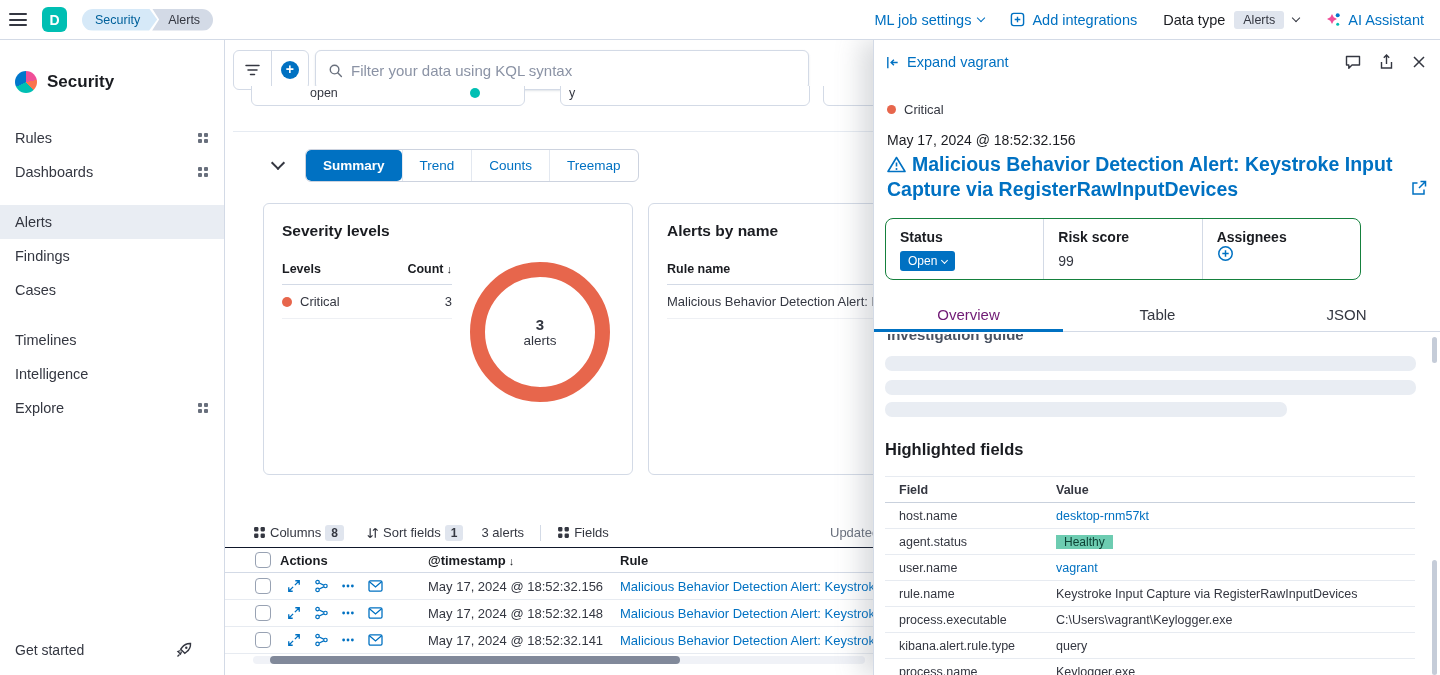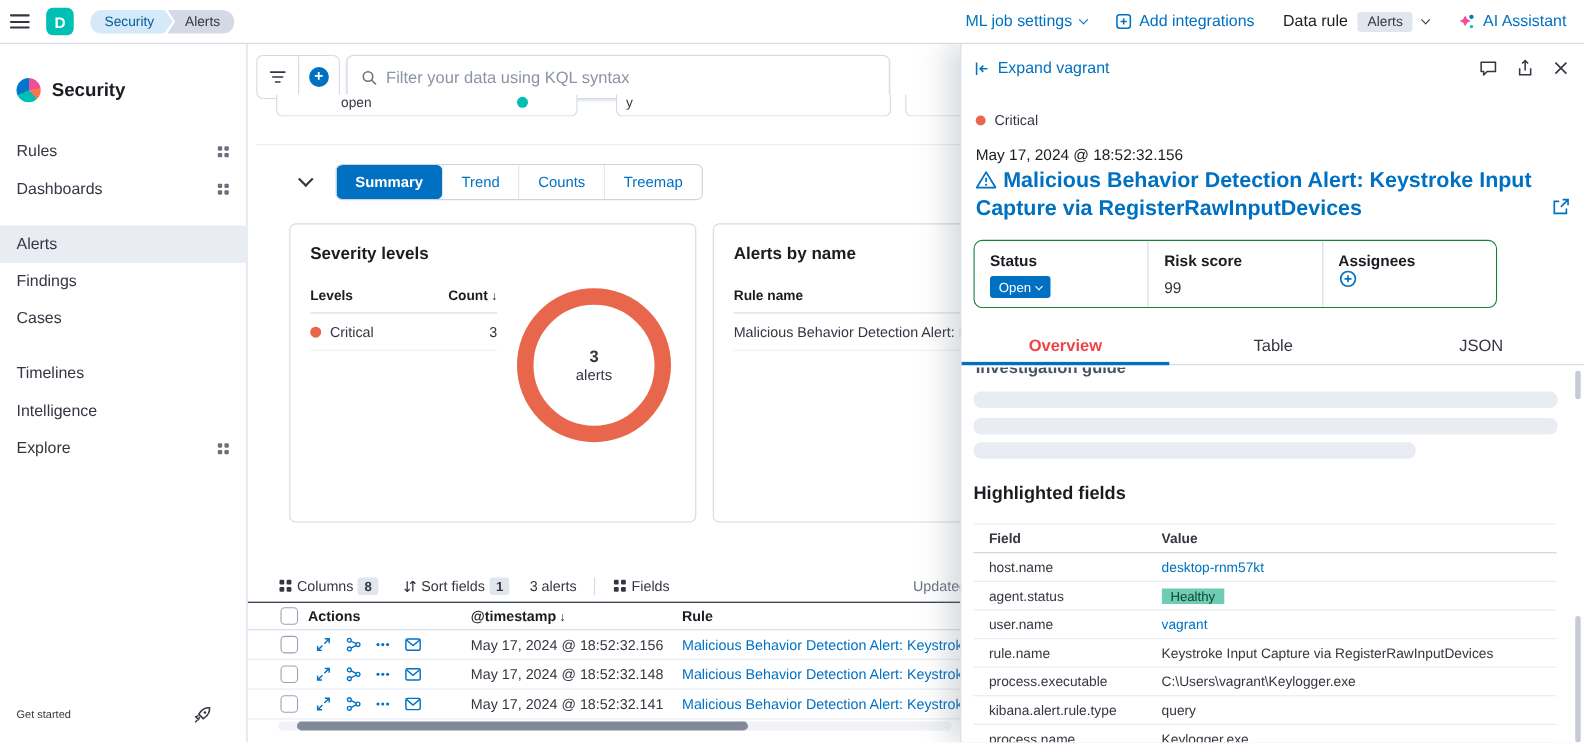--- a/index.html
+++ b/index.html
@@ -24,21 +24,21 @@
 
 
 .sidebar{position:absolute;top:40px;left:0;width:225px;height:635px;background:#fff;border-right:1px solid #d3dae6;padding-top:30px;z-index:10}
 .brand{display:flex;align-items:center;gap:10px;padding:0 15px;height:24px;margin-bottom:27px}
 .brand-logo{width:22px;height:22px;border-radius:50%;background:conic-gradient(#f04e98 0 22%,#fa744e 22% 38%,#00bfb3 38% 68%,#0077cc 68% 100%)}
 .brand-name{font-size:17px;font-weight:700;color:#1a1c21}
 .nav-item{height:34px;display:flex;align-items:center;justify-content:space-between;padding:0 15px;font-size:14.5px;color:#343741;cursor:pointer}
 .nav-item.active{background:#e9edf3}
 .nav-item.gap{margin-bottom:16px}
 .grid-ic{color:#343741}
-.get-started{position:absolute;bottom:8px;left:0;width:225px;height:34px;display:flex;align-items:center;justify-content:space-between;padding:0 33px 0 15px;font-size:10px;color:#343741;cursor:pointer}
+.get-started{position:absolute;bottom:8px;left:0;width:225px;height:34px;display:flex;align-items:center;justify-content:space-between;padding:0 33px 0 15px;font-size:14px;color:#343741;cursor:pointer}
 
 
 .main{position:absolute;top:40px;left:225px;width:1215px;height:635px;background:#fff}
 .btn-group{position:absolute;top:10px;left:8px;width:76px;height:40px;border:1px solid #d3dae6;border-radius:6px;background:#fff;display:flex;overflow:hidden}
 .bg-btn{flex:1;display:flex;align-items:center;justify-content:center;cursor:pointer}
 .bg-btn.first{border-right:1px solid #d3dae6}
 .plus-circle{width:18px;height:18px;border-radius:50%;background:#0071c2;color:#fff;font-size:14px;line-height:17px;text-align:center;font-weight:700}
 .kql{position:absolute;top:10px;left:90px;width:494px;height:40px;border:1px solid #d3dae6;border-radius:6px;background:#fff;display:flex;align-items:center;padding:0 12px;box-shadow:0 1px 2px rgba(152,162,179,.3)}
 .kql input{border:none;outline:none;flex:1;font-size:15px;color:#343741;font-family:"Liberation Sans",sans-serif;margin-left:8px;background:transparent}
 .kql input::placeholder{color:#8b93a5}
@@ -100,21 +100,21 @@
 .info-box{position:absolute;top:178px;left:11px;width:476px;height:62px;border:1px solid #15803d;border-radius:8px;display:flex}
 .info-col{flex:1;padding:10px 14px}
 .info-col.br{border-right:1px solid #d3dae6}
 .info-label{font-size:14px;font-weight:700;color:#1a1c21}
 .badge-open{display:inline-flex;align-items:center;gap:5px;margin-top:6px;background:#0071c2;color:#fff;font-size:12px;padding:3px 8px;border-radius:3px;cursor:pointer}
 .badge-open .chev{width:5px;height:5px;margin-top:-2px}
 .risk-val{margin-top:8px;font-size:14px;color:#343741}
 .assignee-add{margin-top:5px;cursor:pointer}
 .fly-tabs{position:absolute;top:258px;left:0;width:567px;height:34px;display:flex;border-bottom:1px solid #d3dae6}
 .ftab{flex:1;display:flex;align-items:center;justify-content:center;font-size:15px;color:#343741;cursor:pointer;position:relative}
-.ftab.active{color:#ef4444;font-weight:700}
+.ftab.active{color:#701a75;font-weight:400}
 .ftab.active::after{content:"";position:absolute;bottom:-1px;left:0;right:0;height:3px;background:#0071c2}
 .inv-clip{position:absolute;top:294px;left:13px;height:11px;width:300px;overflow:hidden}
 .inv-clip span{display:block;margin-top:-8px;font-size:15px;font-weight:700;color:#4a5261}
 .skel{position:absolute;left:11px;height:15px;border-radius:7px;background:#e9edf3}
 .hf-title{position:absolute;top:400px;left:11px;font-size:16.5px;font-weight:700;color:#1a1c21}
 .hf-table{position:absolute;top:436px;left:11px;width:530px;font-size:12.5px}
 .hf-hrow{display:flex;height:27px;align-items:center;border-top:1px solid #e7ebf1;border-bottom:1px solid #c9d1dd;font-weight:700;color:#1a1c21}
 .hf-row{display:flex;height:26px;align-items:center;border-bottom:1px solid #e7ebf1}
 .hf-c1{width:171px;padding-left:14px;color:#343741;white-space:nowrap}
 .hf-c2{flex:1;color:#343741;white-space:nowrap;overflow:hidden}
@@ -144,21 +144,21 @@
         <i class="chev"></i>
     </span>
     <span class="toplink">
       <svg class="isvg" width="15" height="15" viewBox="0 0 16 16">
           <rect x="1.5" y="1.5" width="13" height="13" rx="2.5" fill="none" stroke="#0071c2" stroke-width="1.5"></rect>
           <path d="M8 5v6M5 8h6" stroke="#0071c2" stroke-width="1.5"></path>
         </svg>
       <span>Add integrations</span>
     </span>
     <span class="dataview">
-      <span>Data rule</span>
+      <span>Data type</span>
       <span class="badge-gray">Alerts</span>
       <i class="chev" style="color:#343741"></i>
     </span>
     <span class="toplink">
       <svg class="isvg" width="16" height="16" viewBox="0 0 16 16">
           <path d="M7 2l1.7 3.3L12 7l-3.3 1.7L7 12 5.3 8.7 2 7l3.3-1.7z" fill="#f04e98"></path>
           <circle cx="12.7" cy="3.3" r="2" fill="#0077cc"></circle>
           <circle cx="12.7" cy="12.2" r="1.5" fill="#00bfb3"></circle>
         </svg>
       <span>AI Assistant</span>

